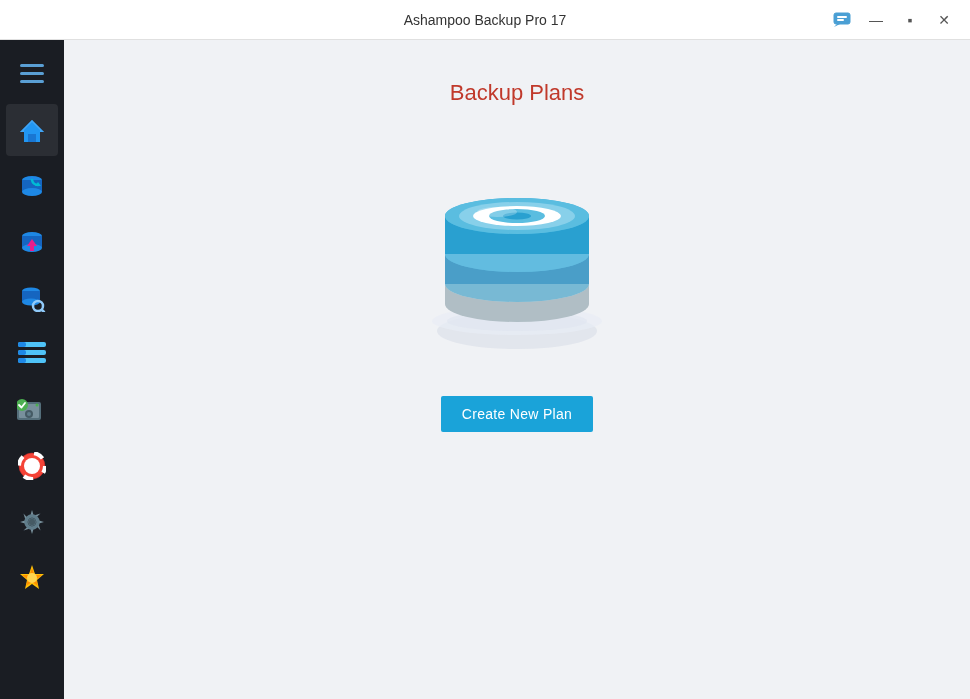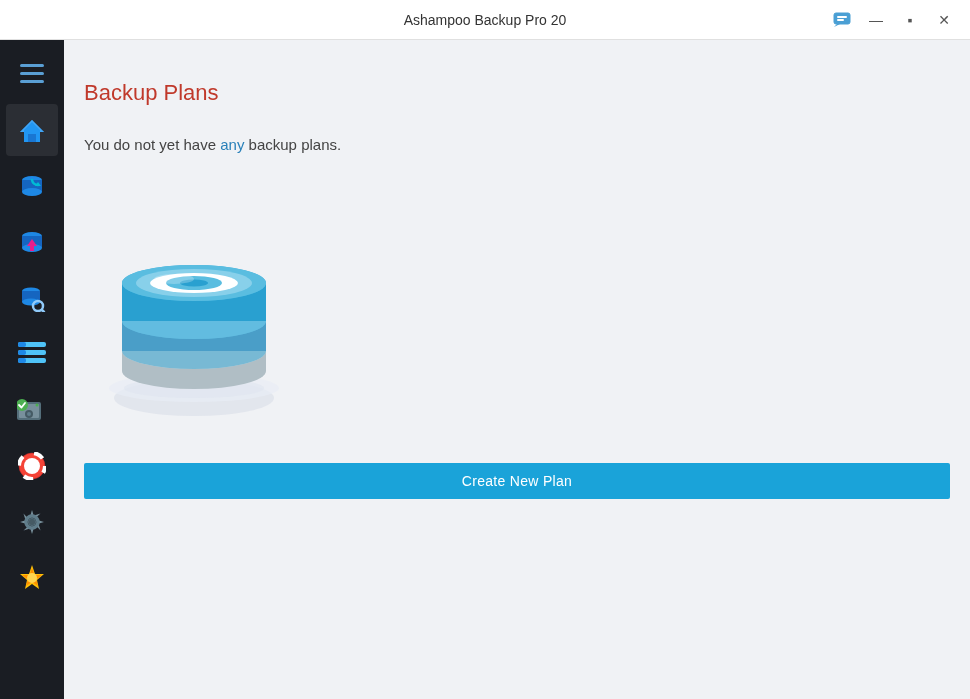--- a/index.html
+++ b/index.html
@@ -104,20 +104,21 @@
       align-items: center;
       justify-content: center;
     }
 
     
     .content {
       flex: 1;
       background: #f0f2f5;
       display: flex;
       flex-direction: column;
+      align-items: center;
       padding: 40px 20px;
     }
 
     .page-title {
       font-size: 22px;
       color: #c0392b;
       font-weight: 400;
       margin-bottom: 30px;
     }
 
@@ -155,21 +156,21 @@
     .db-illustration {
       width: 220px;
       height: 220px;
     }
   </style>
 </head>
 <body>
 
 <div class="title-bar">
   <div style="width:80px;"></div>
-  <span class="title-bar-title">Ashampoo Backup Pro 20</span>
+  <span class="title-bar-title">Ashampoo Backup Pro 17</span>
   <div class="title-bar-controls">
     <div class="title-bar-chat">
       <svg width="20" height="20" viewBox="0 0 20 20" fill="none">
         <rect x="2" y="3" width="16" height="11" rx="2" fill="#4a9fd4" stroke="#4a9fd4"></rect>
         <polygon points="5,14 2,17 8,14" fill="#4a9fd4"></polygon>
         <rect x="5" y="6" width="10" height="2" rx="1" fill="white"></rect>
         <rect x="5" y="9" width="7" height="2" rx="1" fill="white"></rect>
       </svg>
     </div>
     <button class="title-bar-btn">—</button>
@@ -304,23 +305,20 @@
         </svg>
       </div>
     </div>
 
   </div>
 
   <div class="content">
 
     <h1 class="page-title">Backup Plans</h1>
 
-    <p class="empty-message">
-      You do not yet have <span style="color:#2980b9;">any</span> backup plans.
-    </p>
 
     <div class="illustration-container">
       <svg class="db-illustration" viewBox="0 0 220 220" xmlns="http://www.w3.org/2000/svg">
 
         <ellipse cx="110" cy="195" rx="80" ry="18" fill="#d8dde8" opacity="0.6"></ellipse>
 
         <ellipse cx="110" cy="185" rx="85" ry="14" fill="#e8edf5" opacity="0.7"></ellipse>
         <ellipse cx="110" cy="185" rx="70" ry="10" fill="#dde3ef" opacity="0.5"></ellipse>
 
         <ellipse cx="110" cy="168" rx="72" ry="18" fill="#b0bec5"></ellipse>

